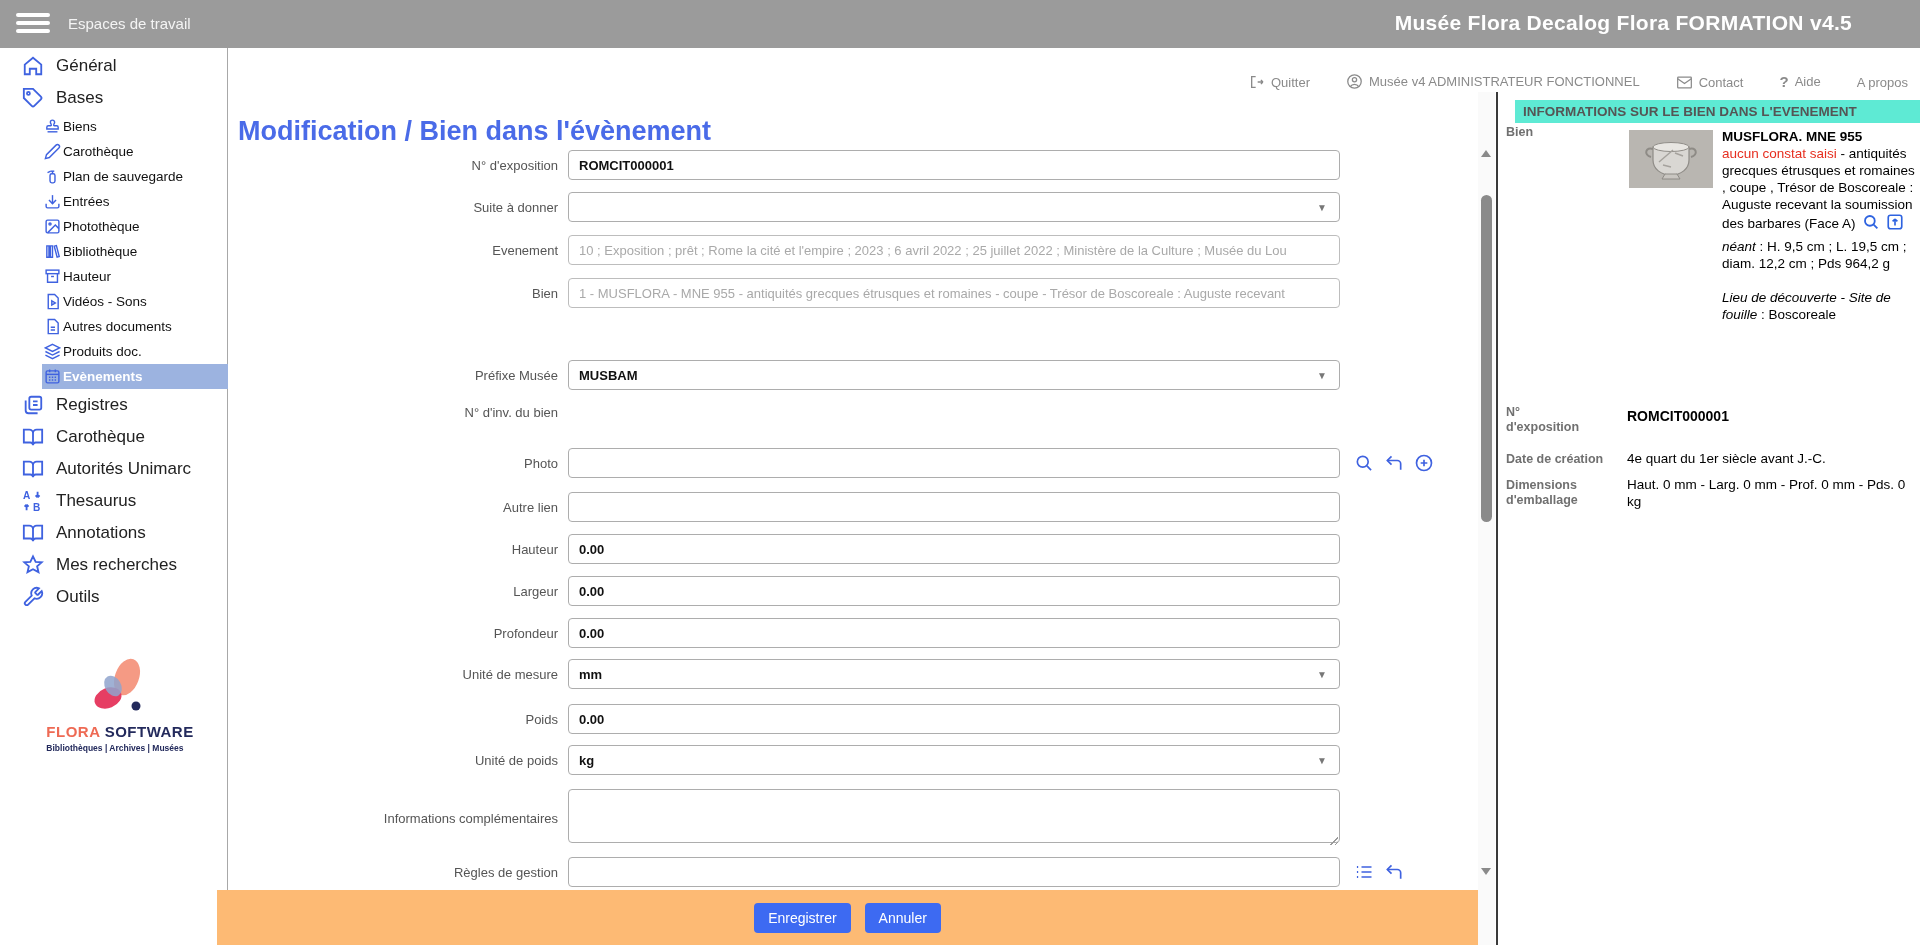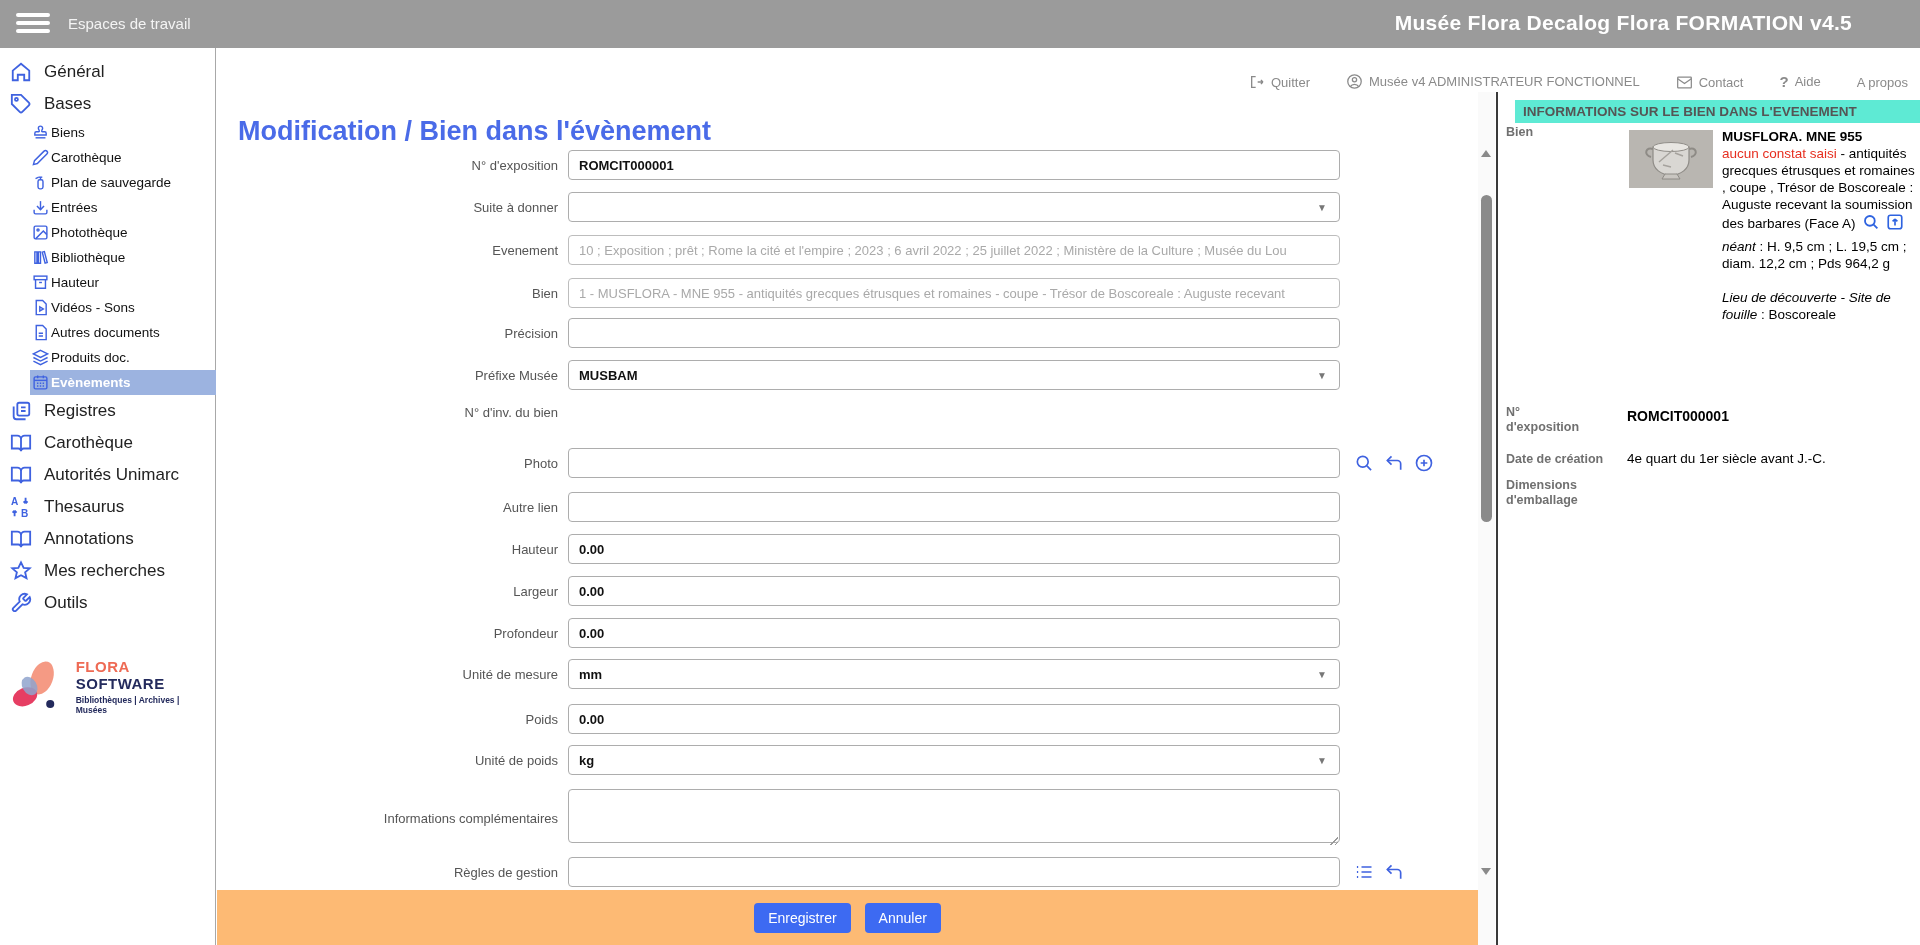--- a/index.html
+++ b/index.html
@@ -12,29 +12,29 @@
   .burger span{display:block;height:4px;background:#fff;border-radius:2px;margin-bottom:4px;}
   .ws-label{position:absolute;left:68px;top:15px;color:#f4f4f4;font-size:15px;}
   .app-title{position:absolute;right:68px;top:11px;color:#fff;font-size:21px;font-weight:bold;letter-spacing:.3px;}
   
   .utilbar{position:absolute;left:230px;right:12px;top:48px;height:42px;display:flex;
            align-items:flex-end;justify-content:flex-end;gap:36px;color:#8a8a8a;font-size:13px;}
   .util-item{display:flex;align-items:center;gap:6px;cursor:pointer;white-space:nowrap;}
   .util-item svg{stroke:#8a8a8a;}
   .qmark{font-size:15px;font-weight:bold;color:#8a8a8a;}
   
-  .sidebar{position:absolute;left:0;top:48px;width:216px;height:897px;border-right:1px solid #a8a8a8;
-           background:#fff;box-sizing:border-box;padding-top:8px;}
+  .sidebar{position:absolute;left:12px;top:48px;width:216px;height:897px;border-right:1px solid #a8a8a8;
+           background:#fff;box-sizing:border-box;padding-top:2px;}
   .nav0,.nav1{display:flex;align-items:center;cursor:pointer;}
   .nav0{height:32px;padding-left:10px;gap:12px;font-size:17px;color:#222;}
   .nav1{height:25px;padding-left:32px;gap:2px;font-size:13.5px;color:#111;}
   .nav0 svg{stroke:#3f62e0;}
   .nav1 svg{stroke:#3f62e0;}
   .nav1.selected{background:#9cb3e0;color:#fff;font-weight:bold;margin-left:30px;padding-left:2px;width:184px;}
-  .logo{position:absolute;left:8px;top:607px;width:200px;display:flex;align-items:center;gap:12px;}
+  .logo{position:absolute;left:8px;top:607px;width:200px;display:flex;align-items:center;gap:6px;flex-direction:column;}
   .logo-text .l1{font-size:15px;font-weight:bold;letter-spacing:.5px;}
   .logo-text .flora{color:#ee6a54;}
   .logo-text .soft{color:#232a5c;}
   .logo-text .l2{font-size:8.5px;font-weight:bold;color:#232a5c;margin-top:3px;}
   
   .title{position:absolute;left:238px;top:98px;font-size:27px;color:#4a6be8;}
   .frow{position:absolute;left:228px;display:flex;align-items:center;}
   .flabel{width:330px;text-align:right;padding-right:10px;font-size:13px;color:#555;line-height:15px;}
   .finput{width:772px;height:30px;border:1px solid #adadad;border-radius:4px;background:#fff;
           font-family:"Liberation Sans",sans-serif;font-size:13px;font-weight:bold;color:#111;
@@ -302,24 +302,20 @@
   <div class="frow" style="top:235px">
     <label class="flabel">Evenement</label>
     <input class="finput disabled" disabled="" value="10 ; Exposition ; prêt ; Rome la cité et l'empire ; 2023 ; 6 avril 2022 ; 25 juillet 2022 ; Ministère de la Culture ; Musée du Lou" style="">
   </div>
 
   <div class="frow" style="top:278px">
     <label class="flabel">Bien</label>
     <input class="finput disabled" disabled="" value="1 - MUSFLORA - MNE 955 - antiquités grecques étrusques et romaines - coupe - Trésor de Boscoreale : Auguste recevant" style="">
   </div>
 
-  <div class="frow" style="top:318px">
-    <label class="flabel">Précision</label>
-    <input class="finput" value="" style="">
-  </div>
 
   <div class="frow" style="top:360px">
     <label class="flabel">Préfixe Musée</label>
     <div class="finput fselect">
       <span class="selval">MUSBAM</span>
       <span class="caret">▼</span>
     </div>
   </div>
 
   <div class="frow" style="top:405px">
@@ -448,15 +444,16 @@
       <div class="lieu"><span class="ital">Lieu de découverte - Site de fouille</span><span> : Boscoreale</span></div>
     </div>
 
     <div class="plabel" style="top:313px;width:75px">N° d'exposition</div>
     <div class="pval bold" style="top:316px">ROMCIT000001</div>
 
     <div class="plabel" style="top:360px">Date de création</div>
     <div class="pval" style="top:358px">4e quart du 1er siècle avant J.-C.</div>
 
     <div class="plabel" style="top:386px">Dimensions d'emballage</div>
+    <div class="pval" style="top:384px">Haut. 0 mm  - Larg. 0 mm  - Prof. 0 mm  - Pds. 0 kg</div>
   </section>
 
 </div>
 
 </body></html>

